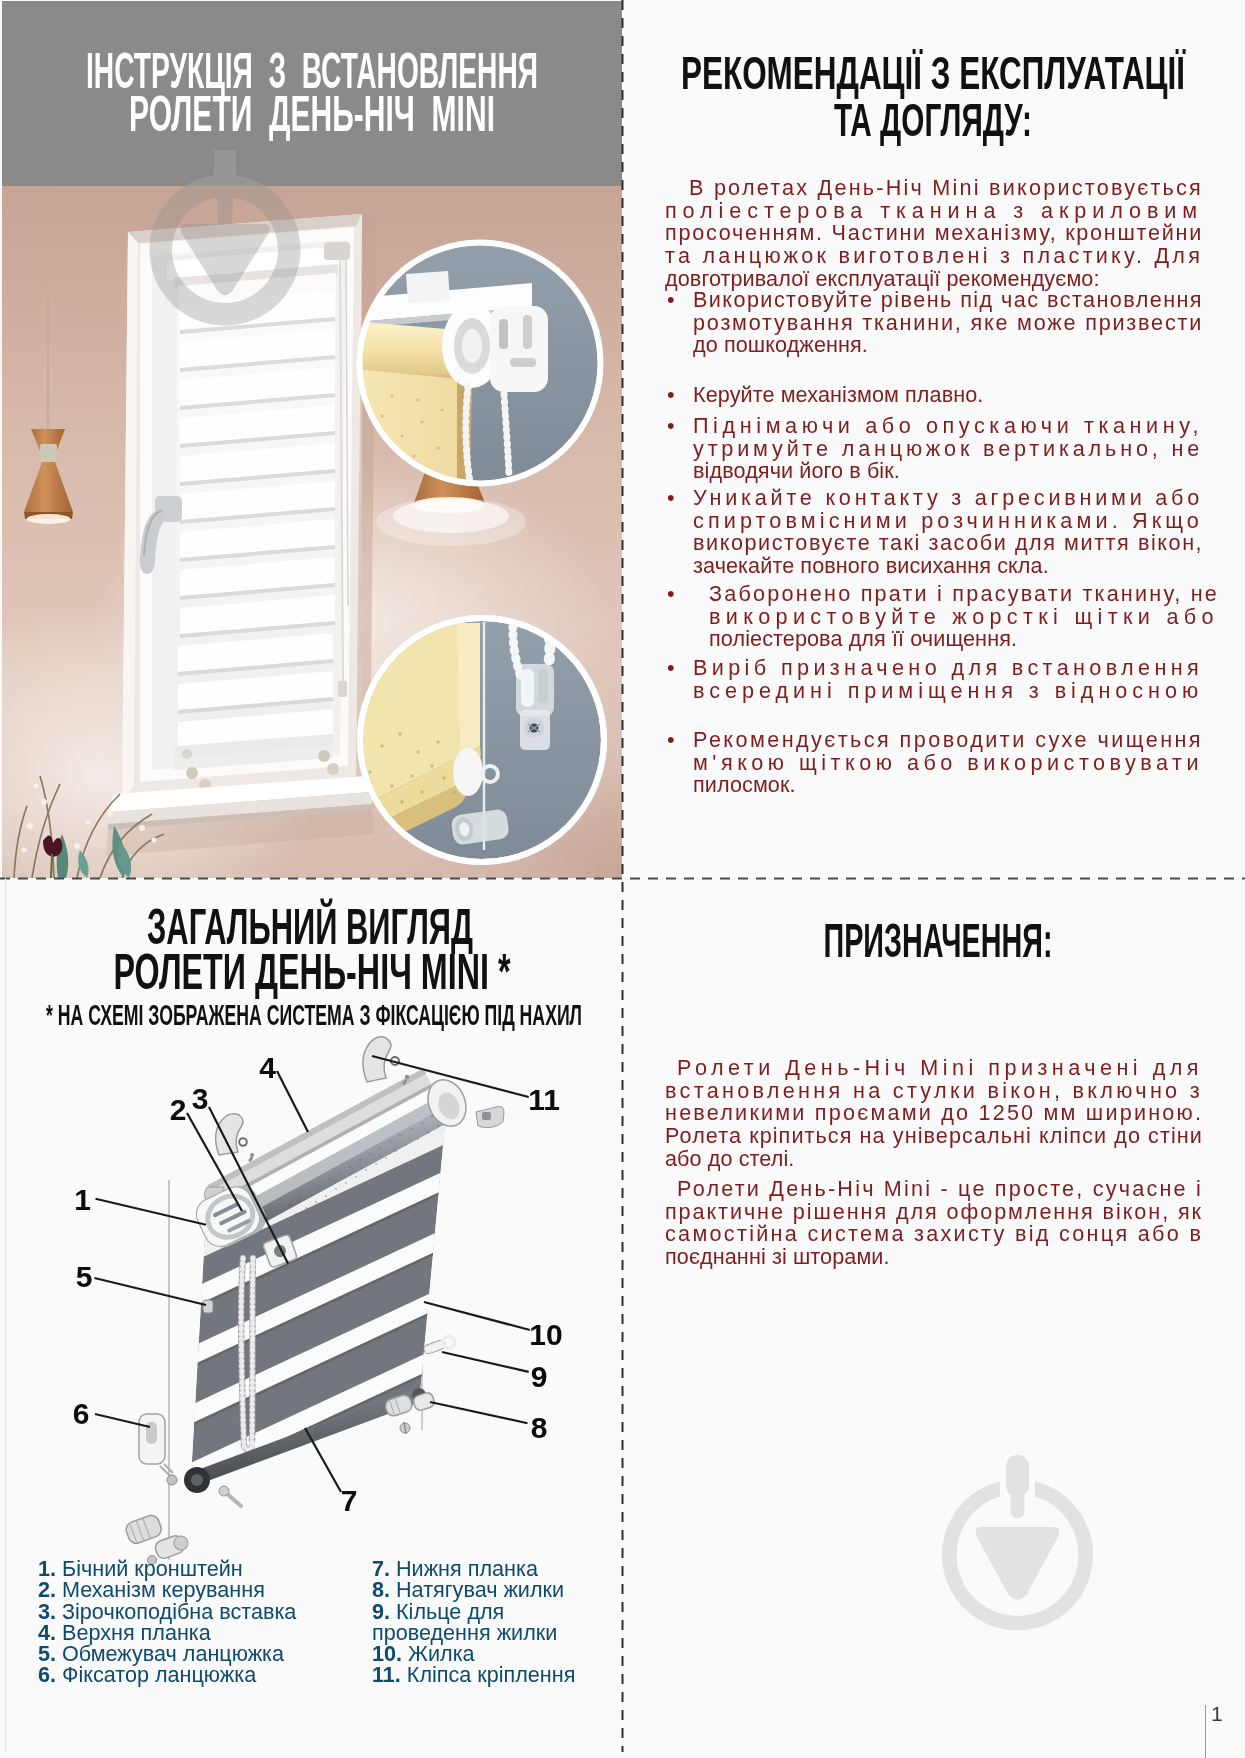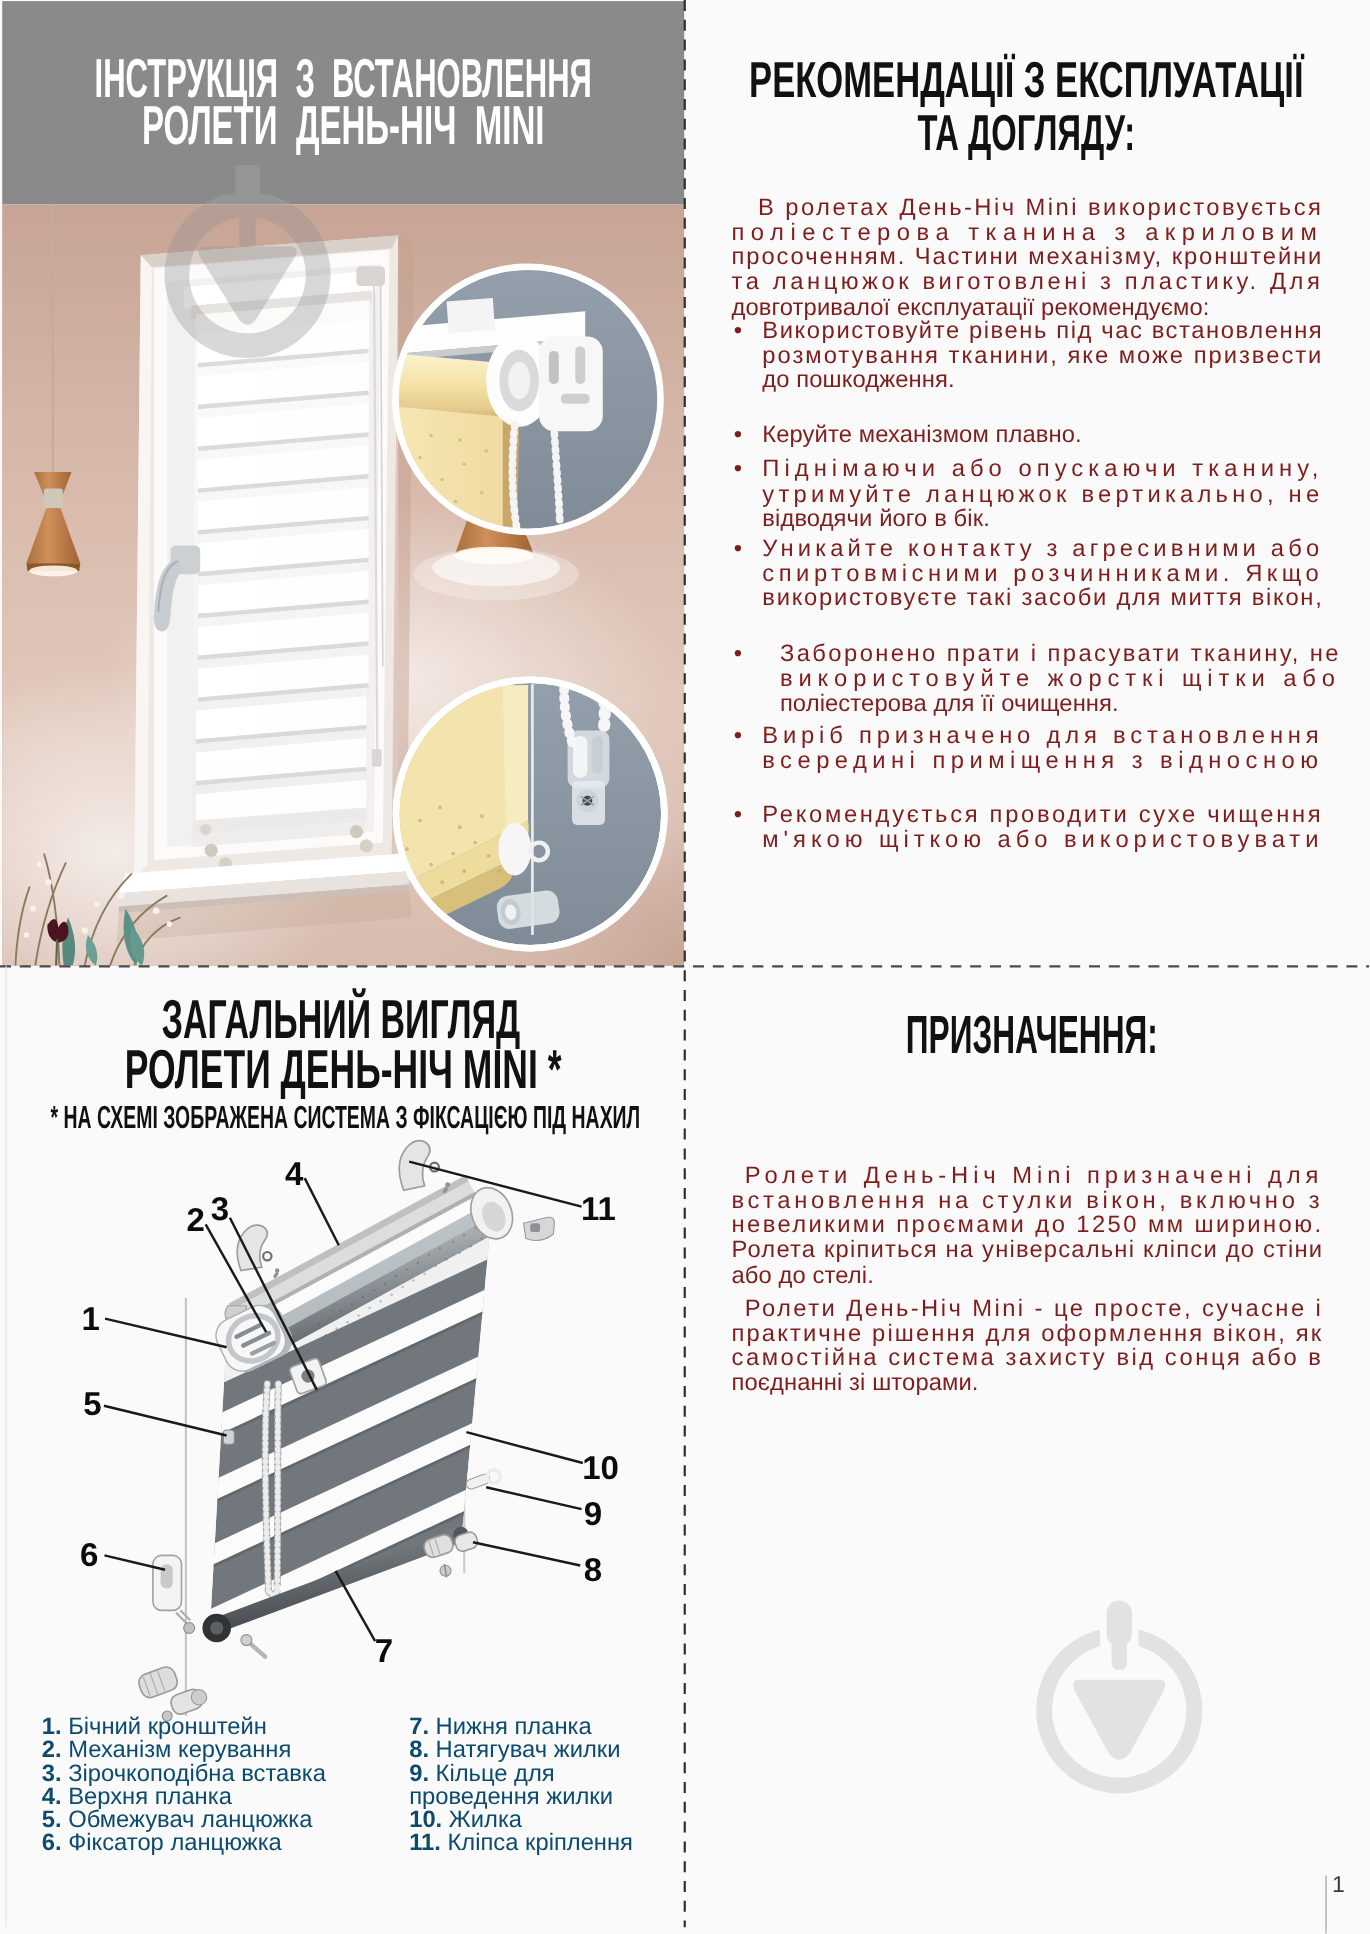--- a/index.html
+++ b/index.html
@@ -332,20 +332,21 @@
     <div class="ln j" style="letter-spacing:3.84px;">утримуйте ланцюжок вертикально, не</div>
     <div class="ln">відводячи його в бік.</div>
   </div>
 </div>
 <div class="abs body-txt" style="left:665px;top:487px;width:538px;">
   <div class="abs" style="left:2px;top:0;">•</div>
   <div style="margin-left:28px;">
     <div class="ln j" style="letter-spacing:3.78px;">Уникайте контакту з агресивними або</div>
     <div class="ln j" style="letter-spacing:4.12px;">спиртовмісними розчинниками. Якщо</div>
     <div class="ln j" style="letter-spacing:1.57px;">використовуєте такі засоби для миття вікон,</div>
+    <div class="ln">зачекайте повного висихання скла.</div>
   </div>
 </div>
 <div class="abs body-txt" style="left:665px;top:583px;width:538px;">
   <div class="abs" style="left:2px;top:0;">•</div>
   <div style="margin-left:44px;">
     <div class="ln j" style="letter-spacing:2.21px;">Заборонено прати і прасувати тканину, не</div>
     <div class="ln j" style="letter-spacing:5.34px;">використовуйте жорсткі щітки або</div>
     <div class="ln">поліестерова для її очищення.</div>
   </div>
 </div>
@@ -354,20 +355,21 @@
   <div style="margin-left:28px;">
     <div class="ln j" style="letter-spacing:4.38px;">Виріб призначено для встановлення</div>
     <div class="ln j" style="letter-spacing:4.97px;">всередині приміщення з відносною</div>
   </div>
 </div>
 <div class="abs body-txt" style="left:665px;top:729px;width:538px;">
   <div class="abs" style="left:2px;top:0;">•</div>
   <div style="margin-left:28px;">
     <div class="ln j" style="letter-spacing:2.44px;">Рекомендується проводити сухе чищення</div>
     <div class="ln j" style="letter-spacing:4.5px;">м'якою щіткою або використовувати</div>
+    <div class="ln">пилосмок.</div>
   </div>
 </div>
 
 <svg class="abs" style="left:2px;top:895px;" width="620" height="140" viewBox="0 0 620 140">
   <text x="308" y="49" text-anchor="middle" textLength="326" lengthAdjust="spacingAndGlyphs" font-family="Liberation Sans" font-weight="bold" font-size="50" fill="#111111">ЗАГАЛЬНИЙ ВИГЛЯД</text>
   <text x="310" y="94" text-anchor="middle" textLength="397" lengthAdjust="spacingAndGlyphs" font-family="Liberation Sans" font-weight="bold" font-size="50" fill="#111111">РОЛЕТИ&nbsp;ДЕНЬ-НІЧ&nbsp;MINI&nbsp;*</text>
   <text x="312" y="130" text-anchor="middle" textLength="536" lengthAdjust="spacingAndGlyphs" font-family="Liberation Sans" font-weight="bold" font-size="29" fill="#111111">* НА СХЕМІ ЗОБРАЖЕНА СИСТЕМА З ФІКСАЦІЄЮ ПІД НАХИЛ</text>
 </svg>
 
 <svg class="abs" style="left:30px;top:1030px;" width="590" height="540" viewBox="30 1030 590 540">

